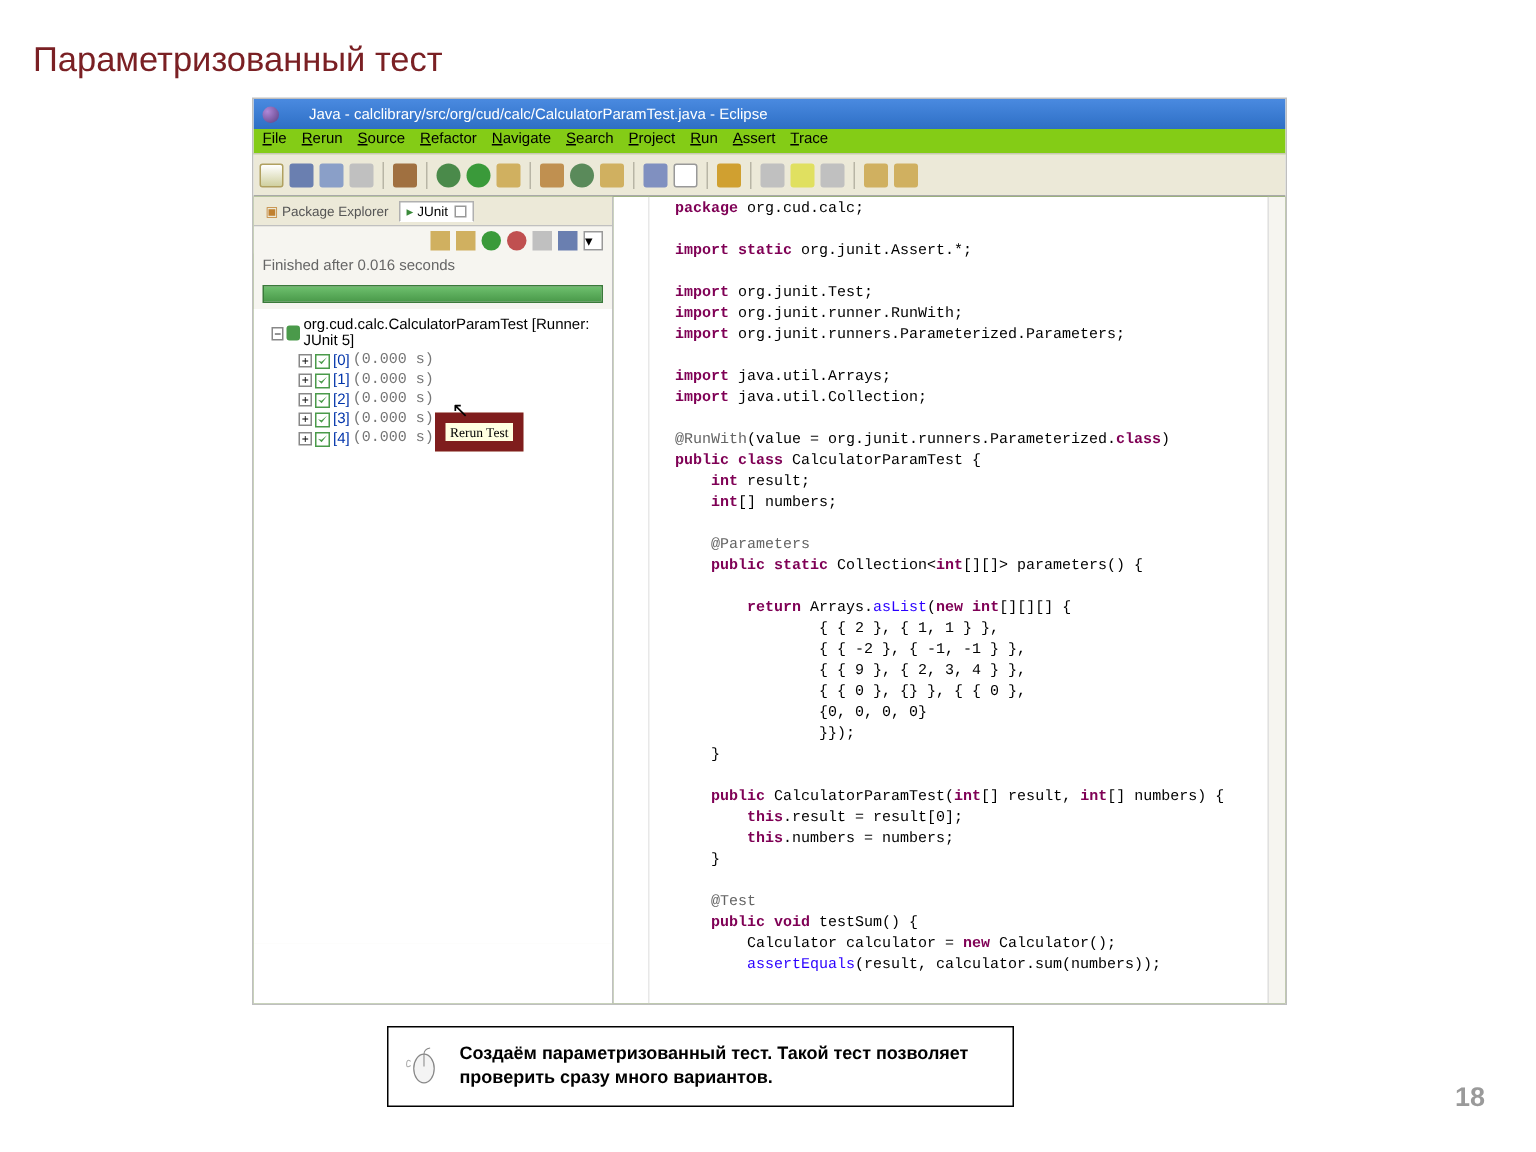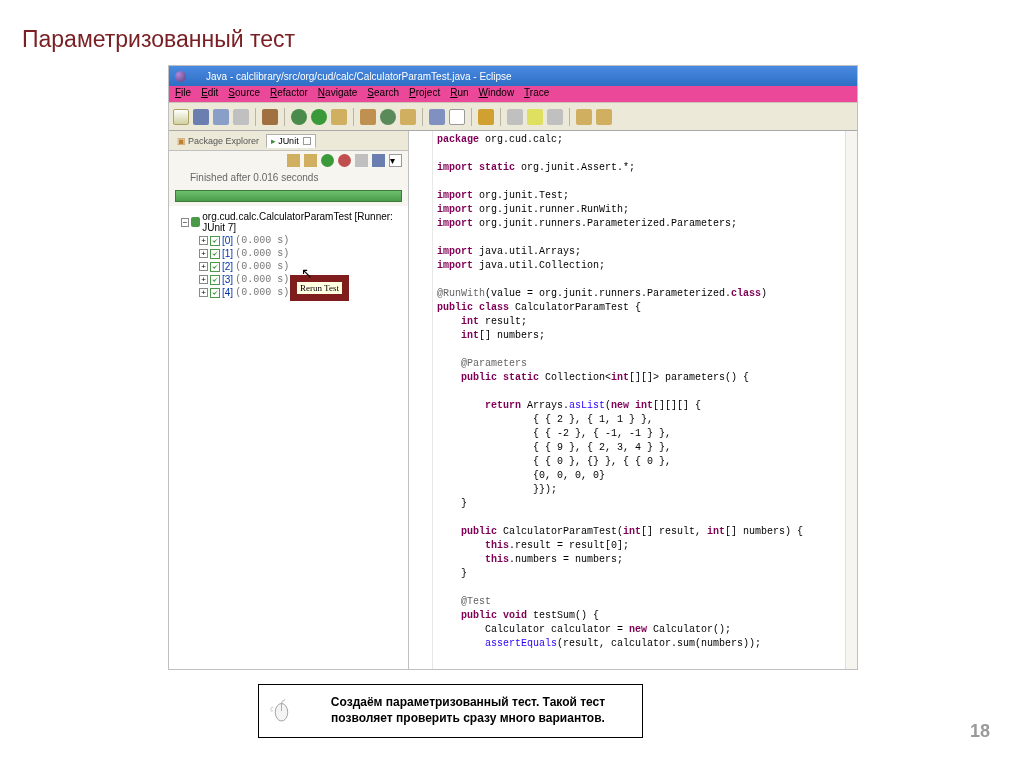--- a/index.html
+++ b/index.html
@@ -1,34 +1,34 @@
 <!DOCTYPE html>
 <html><head>
 <meta charset="utf-8">
 <style>
   * { box-sizing: border-box; margin: 0; padding: 0; }
   body { font-family: "Segoe UI", Tahoma, sans-serif; background: #fff; width: 1024px; height: 768px; position: relative; overflow: hidden; }
   .slide-title { position: absolute; top: 26px; left: 22px; font-size: 23px; color: #7a2024; font-weight: 400; }
   .screenshot { position: absolute; top: 65px; left: 168px; width: 690px; height: 605px; border: 1px solid #bfbfbf; background: #fff; overflow: hidden; display: flex; flex-direction: column; }
   .titlebar { background: linear-gradient(#4a8ae0,#2e6fc5); color: #fff; height: 20px; font-size: 10px; padding: 2px 6px; display: flex; align-items: center; gap: 20px; }
   .titlebar .eic { width: 11px; height: 11px; background: radial-gradient(circle at 30% 30%, #b088d8, #5a3d80); border-radius: 50%; }
-  .menubar { background: #ec4899; height: 17px; font-size: 10px; display: flex; gap: 10px; padding: 1px 6px; color: #000; border-bottom: 1px solid #c9c6b6; }
+  .menubar { background: #84cc16; height: 17px; font-size: 10px; display: flex; gap: 10px; padding: 1px 6px; color: #000; border-bottom: 1px solid #c9c6b6; }
   .menubar span:first-letter { text-decoration: underline; }
   .toolbar { background: #ece9d8; height: 28px; border-bottom: 1px solid #a9a9a9; display: flex; align-items: center; gap: 4px; padding: 0 4px; }
   .tbtn { width: 16px; height: 16px; border-radius: 2px; }
   .sep { width: 1px; height: 18px; background: #b8b5a5; margin: 0 2px; }
   .workspace { flex: 1; display: flex; background: #4d7c0f; overflow: hidden; }
   .left { width: 240px; border-right: 1px solid #c0c0c0; display: flex; flex-direction: column; font-size: 10px; background: #f6f5f0; }
   .view-tabs { background: #ece9d8; height: 20px; display: flex; align-items: center; padding: 0 4px; gap: 3px; border-bottom: 1px solid #c0c0c0; }
   .vtab { padding: 1px 4px; font-size: 9px; color: #555; }
   .vtab.active { background: #fff; border: 1px solid #b0b0b0; border-bottom-color: #fff; color: #000; }
   .vtab .x { width: 8px; height: 8px; border: 1px solid #999; display: inline-block; vertical-align: middle; margin-left: 2px; }
   .view-toolbar { background: #f6f5f0; height: 18px; display: flex; align-items: center; gap: 4px; padding: 0 6px; justify-content: flex-end; }
   .view-toolbar .ic { width: 13px; height: 13px; }
-  .status-line { padding: 3px 6px; color: #666; margin-left: 15px; }
+  .status-line { padding: 3px 6px; color: #666; }
   .runs-line { background: #ece9d8; padding: 3px 6px; display: flex; gap: 12px; border-top: 1px solid #ddd; border-bottom: 1px solid #ddd; }
   .runs-line .val { color: #2a5db0; text-decoration: underline; }
   .green-bar { height: 12px; background: linear-gradient(#6ec06e,#4a9a4a); margin: 4px 6px; border: 1px solid #3a7a3a; }
   .tree { padding: 4px 2px; flex: 1; overflow: auto; background: #fff; }
   .tree-row { display: flex; align-items: center; gap: 2px; padding: 1px 0 1px 10px; color: #000; }
   .tree-row.sub { padding-left: 28px; }
   .toggle { width: 9px; height: 9px; border: 1px solid #888; font-size: 8px; line-height: 7px; text-align: center; background: #fff; }
   .ticon-run { width: 10px; height: 10px; background: #4a9a4a; border-radius: 2px; }
   .ticon-test { width: 10px; height: 10px; border: 1px solid #4a9a4a; background: #fff; position: relative; }
   .ticon-test::after { content:''; position:absolute; inset:1px; background:#4a9a4a; clip-path: polygon(0 50%, 40% 90%, 100% 10%, 40% 60%); }
@@ -37,54 +37,54 @@
   .failure-trace { border-top: 1px solid #c0c0c0; padding: 3px 6px; background: #ece9d8; display: flex; align-items: center; gap: 4px; }
   .failure-trace .ic { width: 12px; height: 12px; background: #6b7fc4; }
   .tooltip { position: absolute; top: 124px; left: 121px; background: #ffffe1; border: 7px solid #7f1d1d; font-size: 9px; padding: 1px 3px; z-index: 10; font-family: Liberation Serif, serif; }
   .cursor { position: absolute; top: 114px; left: 132px; font-size: 14px; z-index: 11; }
   .right { flex: 1; display: flex; flex-direction: column; overflow: hidden; }
   .editor-tabs { background: #ece9d8; height: 22px; display: flex; align-items: flex-end; padding: 0 4px; gap: 2px; border-bottom: 1px solid #a9a9a9; }
   .etab { background: #ece9d8; border: 1px solid #b0b0b0; border-bottom: none; padding: 2px 6px 2px 4px; font-size: 9px; color: #555; display: flex; align-items: center; gap: 3px; border-radius: 3px 3px 0 0; }
   .etab.active { background: #fff; color: #000; }
   .jic { width: 10px; height: 10px; background: #4a7cc0; display: inline-block; border-radius: 1px; position: relative; }
   .jic::after { content:'J'; position:absolute; color:#fff; font-size:7px; left:2px; top:-1px; }
-  .editor-body { flex: 1; display: flex; overflow: hidden; background: #fff; }
+  .editor-body { flex: 1; display: flex; overflow: hidden; background: #fff; gap: 13px; }
   .gutter { width: 24px; background: #fff; border-right: 1px solid #e8e8e8; }
   .code { flex: 1; padding: 2px 4px; font-family: Consolas, "Courier New", monospace; font-size: 10px; line-height: 14px; white-space: pre; overflow: auto; color: #000; }
   .kw { color: #7f0055; font-weight: bold; }
   .st { color: #2a00ff; }
   .an { color: #646464; }
   .ov { width: 12px; background: #f6f5f0; border-left: 1px solid #e0e0e0; }
   .marks { position: relative; height: 100%; }
-  .footnote-box { position: absolute; left: 258px; top: 684px; width: 385px; height: 54px; border: 1.5px solid #000; display: flex; align-items: center; gap: 10px; padding: 22px 10px; text-align: center; }
+  .footnote-box { position: absolute; left: 258px; top: 684px; width: 418px; height: 54px; border: 1.5px solid #000; display: flex; align-items: center; gap: 10px; padding: 22px 10px; }
   .mouse-icon { width: 42px; height: 42px; }
   .footnote-text { font-size: 12px; font-weight: bold; line-height: 1.3; }
   .page-num { position: absolute; right: 34px; bottom: 26px; color: #9a9a9a; font-size: 18px; font-weight: bold; }
   .left-inner { position: relative; flex: 1; display: flex; flex-direction: column; }
 </style>
 </head>
 <body>
 
 <div class="slide-title">Параметризованный тест</div>
 
 <div class="screenshot">
   <div class="titlebar">
     <span class="eic"></span>
     <span>Java - calclibrary/src/org/cud/calc/CalculatorParamTest.java - Eclipse</span>
   </div>
   <div class="menubar" id="menubar">
       <span>File</span>
-      <span>Edit</span>
+      <span>Rerun</span>
       <span>Source</span>
       <span>Refactor</span>
       <span>Navigate</span>
       <span>Search</span>
       <span>Project</span>
       <span>Run</span>
-      <span>Window</span>
+      <span>Assert</span>
       <span>Trace</span>
     </div>
   <div class="toolbar">
     <span class="tbtn" style="background:linear-gradient(#fff,#d0d0a0);border:1px solid #b0a060"></span>
     <span class="tbtn" style="background:#6a7fb0"></span>
     <span class="tbtn" style="background:#8a9fc8"></span>
     <span class="tbtn" style="background:#c0c0c0"></span>
     <span class="sep"></span>
     <span class="tbtn" style="background:#a07040"></span>
     <span class="sep"></span>
@@ -123,21 +123,21 @@
           <span class="ic" style="background:#c0c0c0"></span>
           <span class="ic" style="background:#6a7fb0"></span>
           <span class="ic" style="background:#fff;border:1px solid #999">▾</span>
         </div>
         <div class="status-line">Finished after 0.016 seconds</div>
         <div class="green-bar"></div>
         <div class="tree">
           <div class="tree-row">
             <span class="toggle">−</span>
             <span class="ticon-run"></span>
-            <span>org.cud.calc.CalculatorParamTest [Runner: JUnit 7]</span>
+            <span>org.cud.calc.CalculatorParamTest [Runner: JUnit 5]</span>
           </div>
           <div id="tree-items">
               <div class="tree-row sub">
                 <span class="toggle">+</span>
                 <span class="ticon-test"></span>
                 <span class="tlink">[0]</span> 
                 <span class="tdim">(0.000 s)</span>
               </div>
               <div class="tree-row sub">
                 <span class="toggle">+</span>

